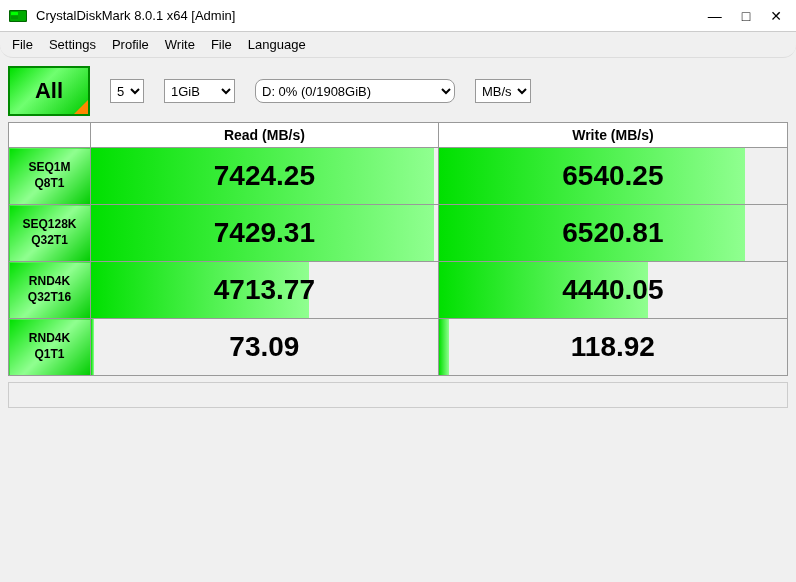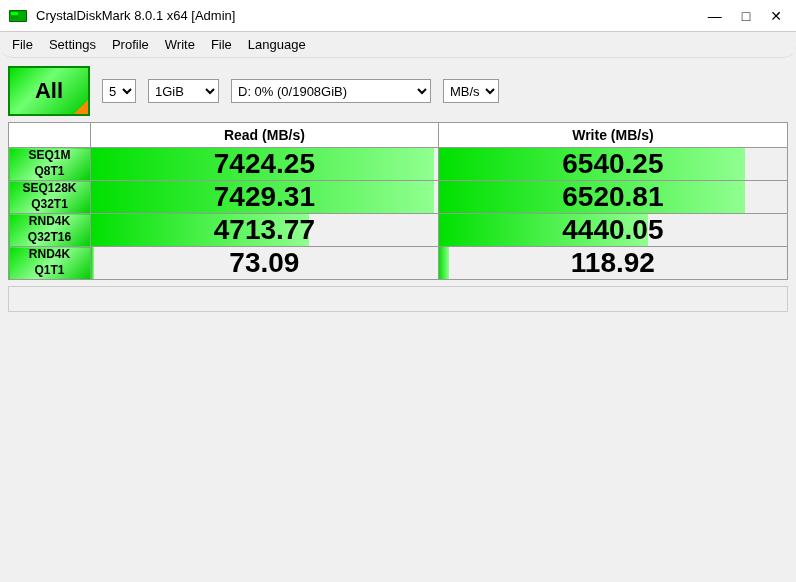--- a/index.html
+++ b/index.html
@@ -65,21 +65,21 @@
     
     .main-content {
       padding: 8px;
       background: #f0f0f0;
     }
 
     
     .controls-row {
       display: flex;
       align-items: center;
-      gap: 12px;
+      gap: 20px;
       margin-bottom: 6px;
     }
     .btn-all {
       background: linear-gradient(135deg, #00e000 0%, #70ff70 40%, #00cc00 100%);
       border: 2px solid #008800;
       color: #000;
       font-weight: bold;
       font-size: 22px;
       width: 82px;
       height: 50px;
@@ -107,21 +107,21 @@
     }
 
     
     .bench-table {
       width: 100%;
       border-collapse: collapse;
       border: 1px solid #999;
     }
     .bench-table td {
       border: 1px solid #999;
-      padding: 0;
+      padding: 12px;
     }
     .header-row td {
       background: #fff;
       text-align: center;
       font-weight: bold;
       font-size: 14px;
       padding: 4px 23px;
     }
     .label-cell {
       width: 82px;
@@ -200,21 +200,21 @@
     <select class="select-control">
       <option>5</option>
       <option>1</option>
       <option>3</option>
     </select>
     <select class="select-control">
       <option>1GiB</option>
       <option>512MiB</option>
       <option>2GiB</option>
     </select>
-    <select class="select-control" style="width:200px;">
+    <select class="select-control" style="width:200px;border-radius:8px;">
       <option>D: 0% (0/1908GiB)</option>
     </select>
     <select class="select-control">
       <option>MB/s</option>
       <option>GB/s</option>
     </select>
   </div>
 
   <table class="bench-table">
     <thead>

